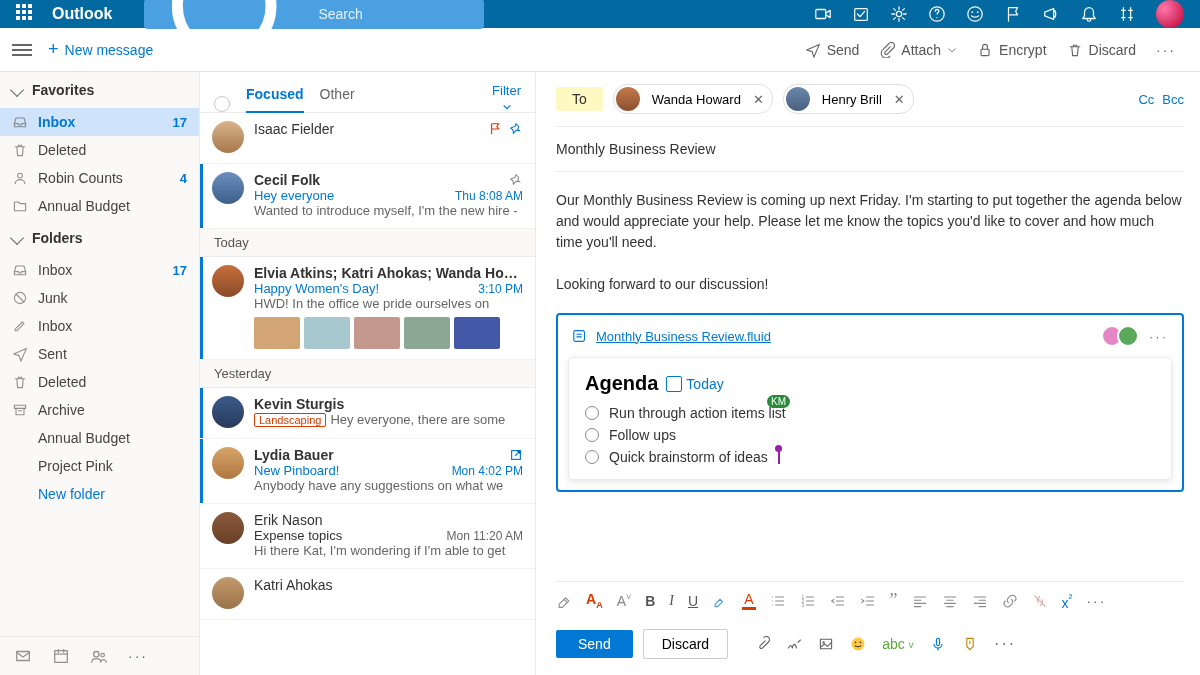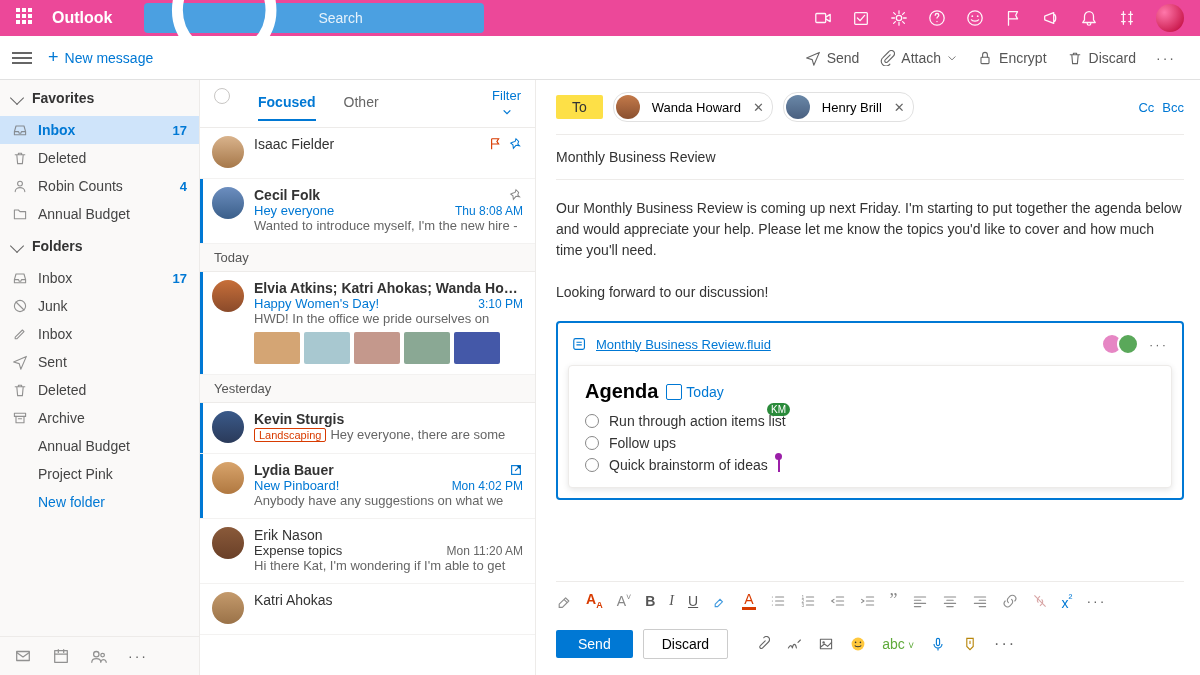--- a/index.html
+++ b/index.html
@@ -1,19 +1,19 @@
 <!DOCTYPE html>
 <html><head>
 <meta charset="utf-8">
 <style>
 * { margin: 0; padding: 0; box-sizing: border-box; font-family: "Segoe UI", -apple-system, sans-serif; }
 body { width: 1200px; height: 675px; overflow: hidden; background: #fff; display: flex; flex-direction: column; }
 
 
-.titlebar { height: 36px; background: #ec4899; display: flex; align-items: center; color: #fff; padding: 10px 8px; gap: 8px; }
+.titlebar { height: 28px; background: #0369a1; display: flex; align-items: center; color: #fff; padding: 10px 8px; gap: 8px; }
 .waffle { width: 20px; height: 20px; display: grid; grid-template-columns: repeat(3,4px); grid-template-rows: repeat(3,4px); gap: 2px; margin: 0 8px;}
 .waffle span { background:#fff; }
 .brand { font-size: 16px; font-weight: 600; margin-right: 24px; }
 .searchbox { flex: 0 0 340px; height: 30px; background: #4ba0e1; border-radius: 4px; display: flex; align-items: center; padding: 0 10px; gap: 8px; color: #fff; }
 .searchbox input { border:none; background:transparent; color:#fff; font-size:14px; outline:none; width:100%;}
 .searchbox input::placeholder{color:#e6f2fb;}
 .title-spacer { flex:1; }
 .title-icons { display:flex; gap:20px; align-items:center; padding-right:8px;}
 .title-icons .ic { width:18px; height:18px; opacity:.95; }
 .avatar-top { width:28px; height:28px; border-radius:50%; background: radial-gradient(circle at 30% 30%, #f7a, #b03); }
@@ -38,21 +38,21 @@
 .fi .ic{width:16px;height:16px;opacity:.7;}
 .fi .badge{margin-left:auto;color:#0078d4;font-weight:600;font-size:13px;}
 .fi.active{background:#cfe4fa;}
 .fi.active .lbl, .fi.active .badge{color:#0078d4;font-weight:600;}
 .fi.link{color:#0078d4;}
 .fbottom{margin-top:auto;display:flex;gap:20px;padding:10px 14px;border-top:1px solid #edebe9;align-items:center;}
 .fbottom .ic{width:18px;height:18px;opacity:.7;}
 
 
 .mlist { width: 336px; border-right:1px solid #edebe9; display:flex; flex-direction:column; min-height:0;}
-.tabs { display:flex; align-items:flex-start; padding:8px 14px 7px 14px; border-bottom:1px solid #edebe9; font-size:14px; gap:28px;}
+.tabs { display:flex; align-items:flex-end; padding:8px 14px 0 14px; border-bottom:1px solid #edebe9; font-size:14px; gap:16px;}
 .tabs .checkbox{width:16px;height:16px;border:1.5px solid #c8c6c4;border-radius:50%;}
 .tabs .tab{padding:6px 0 10px 0; color:#666; position:relative;}
 .tabs .tab.active{color:#0078d4;font-weight:600;}
 .tabs .tab.active::after{content:"";position:absolute;left:0;right:0;bottom:-1px;height:2px;background:#0078d4;}
 .tabs .filter{margin-left:auto;color:#0078d4;font-size:13px;display:flex;align-items:center;gap:4px;flex-direction:column;}
 .mitems{overflow-y:auto;flex:1;}
 .grouphdr{background:#faf9f8;padding:6px 14px;font-size:13px;color:#555;border-bottom:1px solid #edebe9;}
 .mi{display:flex;gap:10px;padding:8px 12px 10px 12px;border-bottom:1px solid #f3f2f1;position:relative;}
 .mi.unread::before{content:"";position:absolute;left:0;top:0;bottom:0;width:3px;background:#0078d4;}
 .mi .av{width:32px;height:32px;border-radius:50%;background:#c8c6c4;flex-shrink:0;}
@@ -66,21 +66,21 @@
 .mi .time.muted{color:#666;}
 .mi .tag{display:inline-block;border:1px solid #d83b01;color:#d83b01;font-size:11px;padding:0 4px;border-radius:2px;margin-right:4px;}
 .mi .pinrow{margin-left:auto;display:flex;gap:6px;align-items:center;}
 .mi .pinrow .smic{width:14px;height:14px;}
 .thumbs{display:flex;gap:4px;margin-top:6px;}
 .thumbs .th{width:46px;height:32px;border-radius:2px;}
 
 
 .compose{flex:1;display:flex;flex-direction:column;padding:0 16px 0 20px;}
 .recip{display:flex;align-items:center;gap:10px;padding:12px 0;border-bottom:1px solid #edebe9;}
-.to-btn{background:#fde047;color:#333;padding:4px 16px;font-size:14px;border-radius:2px;}
+.to-btn{background:#fef9c3;color:#333;padding:4px 16px;font-size:14px;border-radius:2px;}
 .chip{display:flex;align-items:center;gap:12px;border:1px solid #e1e1e1;border-radius:14px;padding:2px 8px 2px 2px;font-size:13px;}
 .chip .cav{width:24px;height:24px;border-radius:50%;}
 .chip .x{color:#666;}
 .ccbcc{margin-left:auto;display:flex;gap:8px;color:#0078d4;font-size:13px;}
 .subjrow{padding:14px 0;border-bottom:1px solid #edebe9;font-size:14px;color:#333;}
 .bodytxt{padding:18px 0;font-size:14px;line-height:1.5;color:#333;}
 .fluidbox{border:2px solid #0078d4;border-radius:4px;padding:10px;margin-bottom:16px;}
 .fluidhdr{display:flex;align-items:center;gap:8px;font-size:13px;color:#0078d4;padding:0 4px 10px 4px;}
 .fluidhdr .fname{text-decoration:underline;}
 .fluidhdr .collab{margin-left:auto;display:flex;gap:-4px;align-items:center;}

